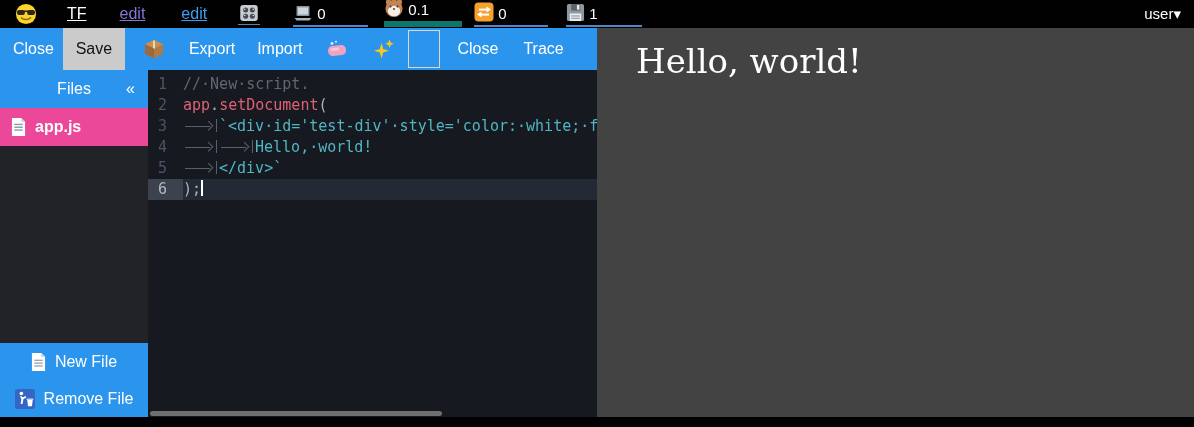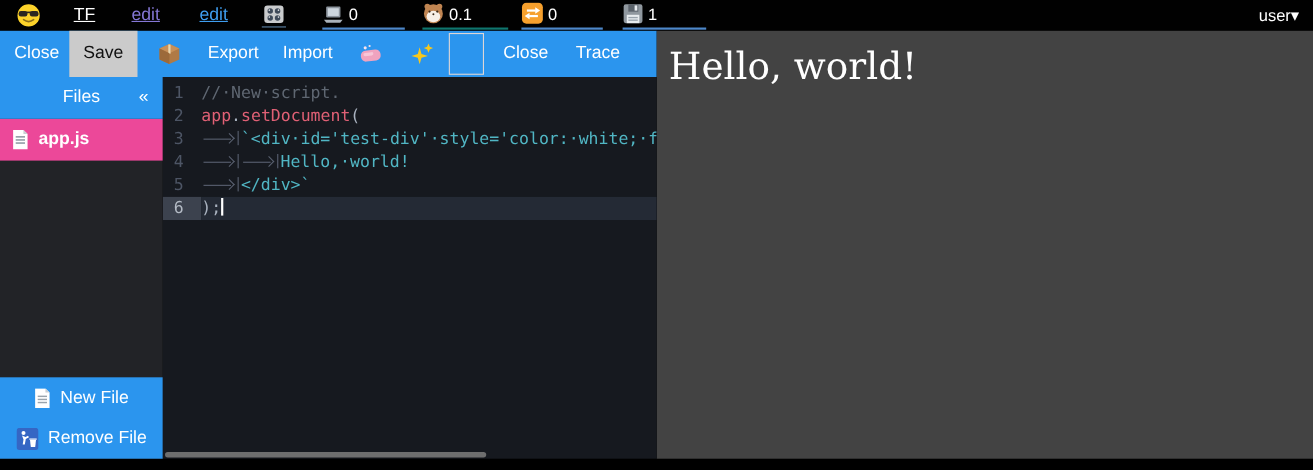--- a/index.html
+++ b/index.html
@@ -10,21 +10,21 @@
   .topbar { height:28px; background:#010101; display:flex; align-items:center; color:#fff; }
   .logo { margin-left:15px; width:22px; height:22px; cursor:pointer; }
   .brand { margin-left:30px; color:#fff; font-size:16px; text-decoration:underline; cursor:pointer; }
   .toplink { font-size:16px; text-decoration:underline; cursor:pointer; }
   .lnk-apps { margin-left:33px; color:#8577d6; }
   .lnk-edit { margin-left:36px; color:#3f9ef0; }
   .knobs { margin-left:31px; width:22px; height:22px; cursor:pointer; border-bottom:1px solid #5d83a8; padding-bottom:1px; }
   .indicator { display:inline-flex; align-items:flex-end; gap:4px; height:26px; padding-bottom:3px; cursor:text; }
   .indicator .num { color:#fff; font-size:15px; line-height:16px; }
   .ind-1 { margin-left:33px; width:75px; border-bottom:2px solid #4d87c9; }
-  .ind-2 { margin-left:16px; width:78px; border-bottom:2px solid #0f766e; }
+  .ind-2 { margin-left:16px; width:78px; border-bottom:6px solid #0f766e; }
   .ind-3 { margin-left:12px; width:74px; border-bottom:2px solid #4d87c9; }
   .ind-4 { margin-left:18px; width:76px; border-bottom:2px solid #4d87c9; }
   .usermenu { margin-left:auto; margin-right:13px; font-size:15px; color:#fff; cursor:pointer; }
 
   
   .main { display:flex; height:389px;border-radius:26px; }
   .leftcol { width:597px; display:flex; flex-direction:column; }
 
   
   .toolbar { height:42px; background:#2b95ee; display:flex; align-items:center; flex-shrink:0; }
@@ -75,21 +75,21 @@
              border-right:1px solid #596070; vertical-align:-1px; }
   .tok-tab::before { content:""; position:absolute; left:2px; right:6px; top:50%; border-top:1px solid #596070; }
   .tok-tab::after { content:""; position:absolute; right:4px; top:50%;
                     transform:translateY(-53%) rotate(45deg); width:6px; height:6px;
                     border-top:1px solid #596070; border-right:1px solid #596070; }
   .cursor { display:inline-block; width:1.5px; height:16px; background:#fff; vertical-align:-2px; }
   .hscroll { position:absolute; left:2px; bottom:1px; width:292px; height:5px;
              background:#6e6e6e; border-radius:3px; cursor:pointer; }
 
   
-  .preview { flex:1; background:#434343; overflow:hidden; }
+  .preview { flex:1; background:#434343; overflow:hidden;padding-left:28px; }
   .preview-text { color:#fff; font-family:"DejaVu Serif","Liberation Serif",serif;
                   font-size:34px; margin:13px 0 0 11px; }
 </style>
 </head>
 <body>
 
 <div class="topbar">
   <svg class="logo" viewBox="0 0 24 24">
     <circle cx="12" cy="12" r="11" fill="#fdd32a"></circle>
     <rect x="2.2" y="7.6" width="8.6" height="5.4" rx="2.2" fill="#2b2620"></rect>

